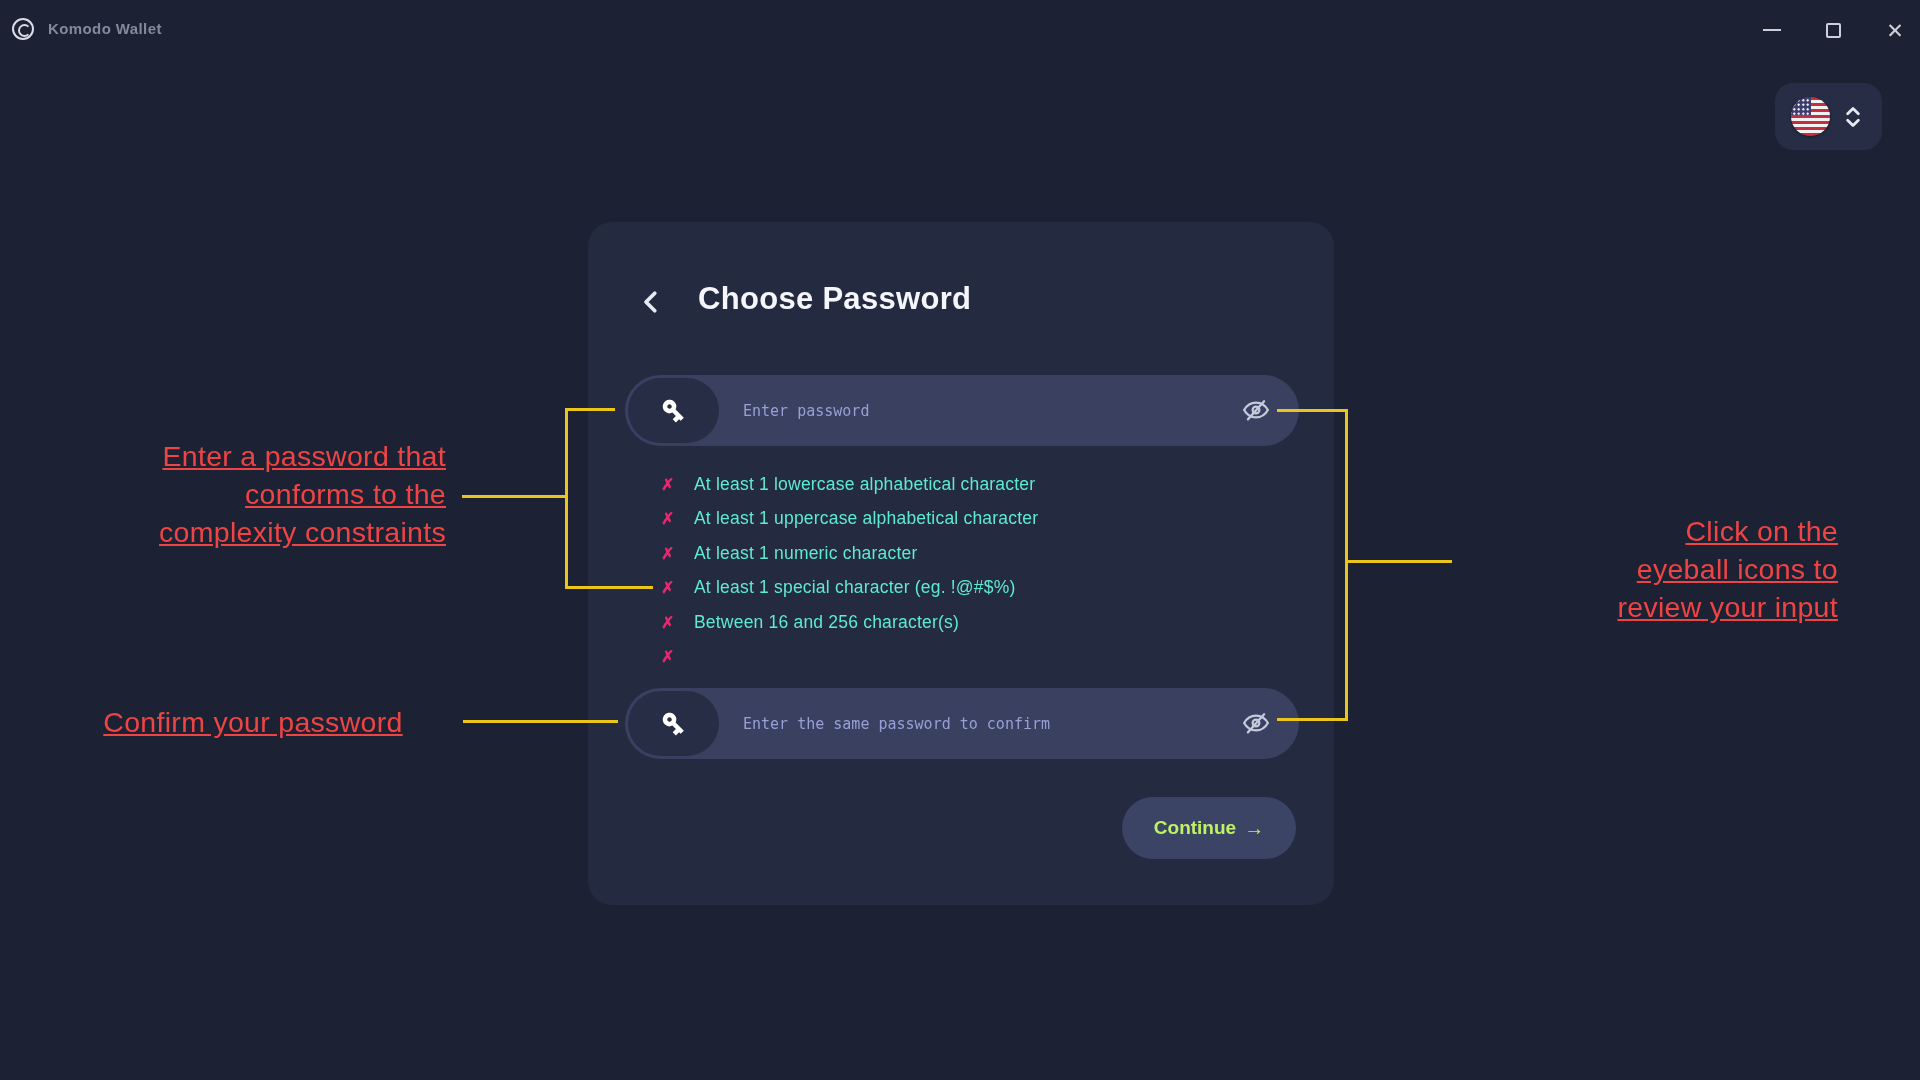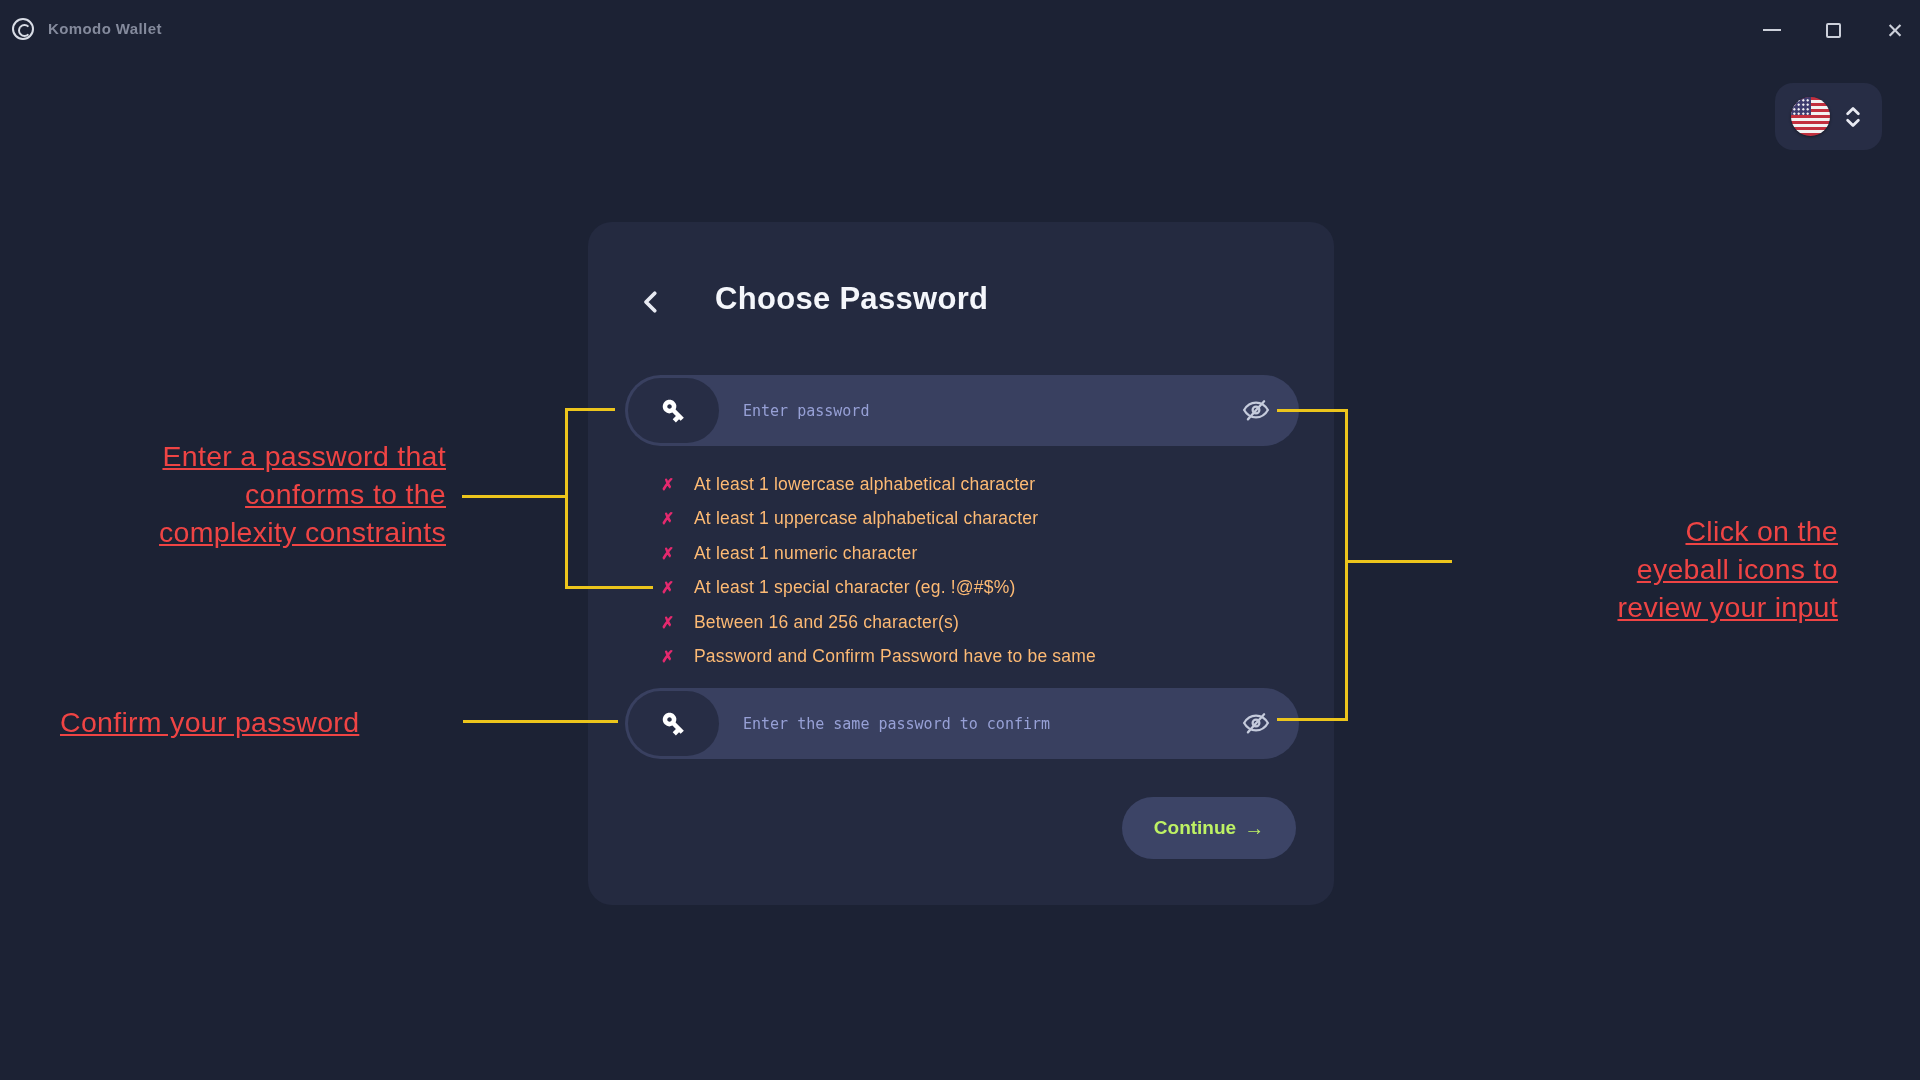--- a/index.html
+++ b/index.html
@@ -27,45 +27,45 @@
   .flag { width:39px; height:39px; border-radius:50%; overflow:hidden; position:relative; flex:0 0 auto;
     background:repeating-linear-gradient(180deg, #c22f3e 0 3px, #f2f2f2 3px 6px);
     box-shadow:0 1px 3px rgba(0,0,0,.45); }
   .flag::before { content:""; position:absolute; left:0; top:0; width:20px; height:18px; background-color:#3c3b6e;
     background-image:radial-gradient(#fff 1px, transparent 1.3px); background-size:4.5px 4.5px; background-position:1px 1px; }
   .updown { width:26px; height:30px; }
 
   
   .card { position:absolute; left:588px; top:222px; width:746px; height:683px; background:#242a40; border-radius:24px; }
   .back-btn { position:absolute; left:48px; top:64px; width:30px; height:32px; cursor:pointer; }
-  .card-title { position:absolute; left:110px; top:59px; font-size:31px; font-weight:700; color:#f4f6fb; letter-spacing:.3px;margin-left:17px; }
+  .card-title { position:absolute; left:110px; top:59px; font-size:31px; font-weight:700; color:#f4f6fb; letter-spacing:.3px; }
 
   .input-pill { position:absolute; left:37px; width:674px; height:71px; background:#394060; border-radius:36px; }
   .input-password { top:153px; }
   .input-confirm { top:466px; }
   .key-circle { position:absolute; left:3px; top:3px; width:91px; height:65px; background:#272d45; border-radius:33px; display:flex; align-items:center; justify-content:center; }
   .key-svg { transform:rotate(45deg); }
   .pill-input { position:absolute; left:118px; top:0; width:400px; height:71px; background:transparent; border:none; outline:none;
     color:#cdd3f2; font-family:"DejaVu Sans Mono", monospace; font-size:15px; }
   .pill-input::placeholder { color:#97a0d6; opacity:1; }
   .eye-btn { position:absolute; right:26px; top:20px; width:34px; height:32px; background:transparent; border:none; cursor:pointer; padding:0; }
 
   .req-list { position:absolute; left:73px; top:245px; }
   .req-row { height:34.5px; display:flex; align-items:center; }
   .req-mark { width:33px; font-size:16px; font-weight:700; color:#e5296e; }
-  .req-text { font-size:17.5px; font-weight:500; color:#fdba74; letter-spacing:.2px; }
+  .req-text { font-size:17.5px; font-weight:500; color:#5eead4; letter-spacing:.2px; }
 
   .continue-btn { position:absolute; left:534px; top:575px; width:174px; height:62px; background:#3c4466; border:none; border-radius:31px;
     color:#bef264; font-family:"Liberation Sans", sans-serif; font-size:19px; font-weight:600; cursor:pointer; display:flex; align-items:center; justify-content:center; gap:8px; }
   .continue-arrow { font-size:20px; font-weight:400; }
 
   
   .ann { position:absolute; color:#ef4444; font-size:28.5px; line-height:38px; letter-spacing:.3px;text-decoration:underline; }
   .ann-left-top { left:60px; top:437px; width:386px; text-align:right; }
-  .ann-left-bottom { left:60px; top:703px; width:386px; text-align:left; }
+  .ann-left-bottom { left:60px; top:703px; width:386px; text-align:center; }
   .ann-right { left:1478px; top:512px; width:360px; text-align:right; }
 
   .yline { position:absolute; background:#ecc51c; }
 </style>
 </head>
 <body>
 
 <div class="titlebar">
   <span class="logo"></span>
   <span class="app-title">Komodo Wallet</span>
@@ -127,21 +127,20 @@
     <div class="req-row">
         <span class="req-mark">✗</span>
         <span class="req-text">At least 1 special character (eg. !@#$%)</span>
       </div>
     <div class="req-row">
         <span class="req-mark">✗</span>
         <span class="req-text">Between 16 and 256 character(s)</span>
       </div>
     <div class="req-row">
         <span class="req-mark">✗</span>
-        <span class="req-text">Password and Confirm Password have to be same</span>
       </div>
   </div>
 
   <div class="input-pill input-confirm">
     <span class="key-circle">
       <svg class="key-svg" width="27" height="27" viewBox="0 0 24 24" fill="#ffffff">
         <path d="M12.65 10A5.99 5.99 0 0 0 7 6c-3.31 0-6 2.69-6 6s2.69 6 6 6a5.99 5.99 0 0 0 5.65-4H17v4h4v-4h2v-4H12.65zM7 14c-1.1 0-2-.9-2-2s.9-2 2-2 2 .9 2 2-.9 2-2 2z"></path>
       </svg>
     </span>
     <input class="pill-input" type="password" placeholder="Enter the same password to confirm" style="">

